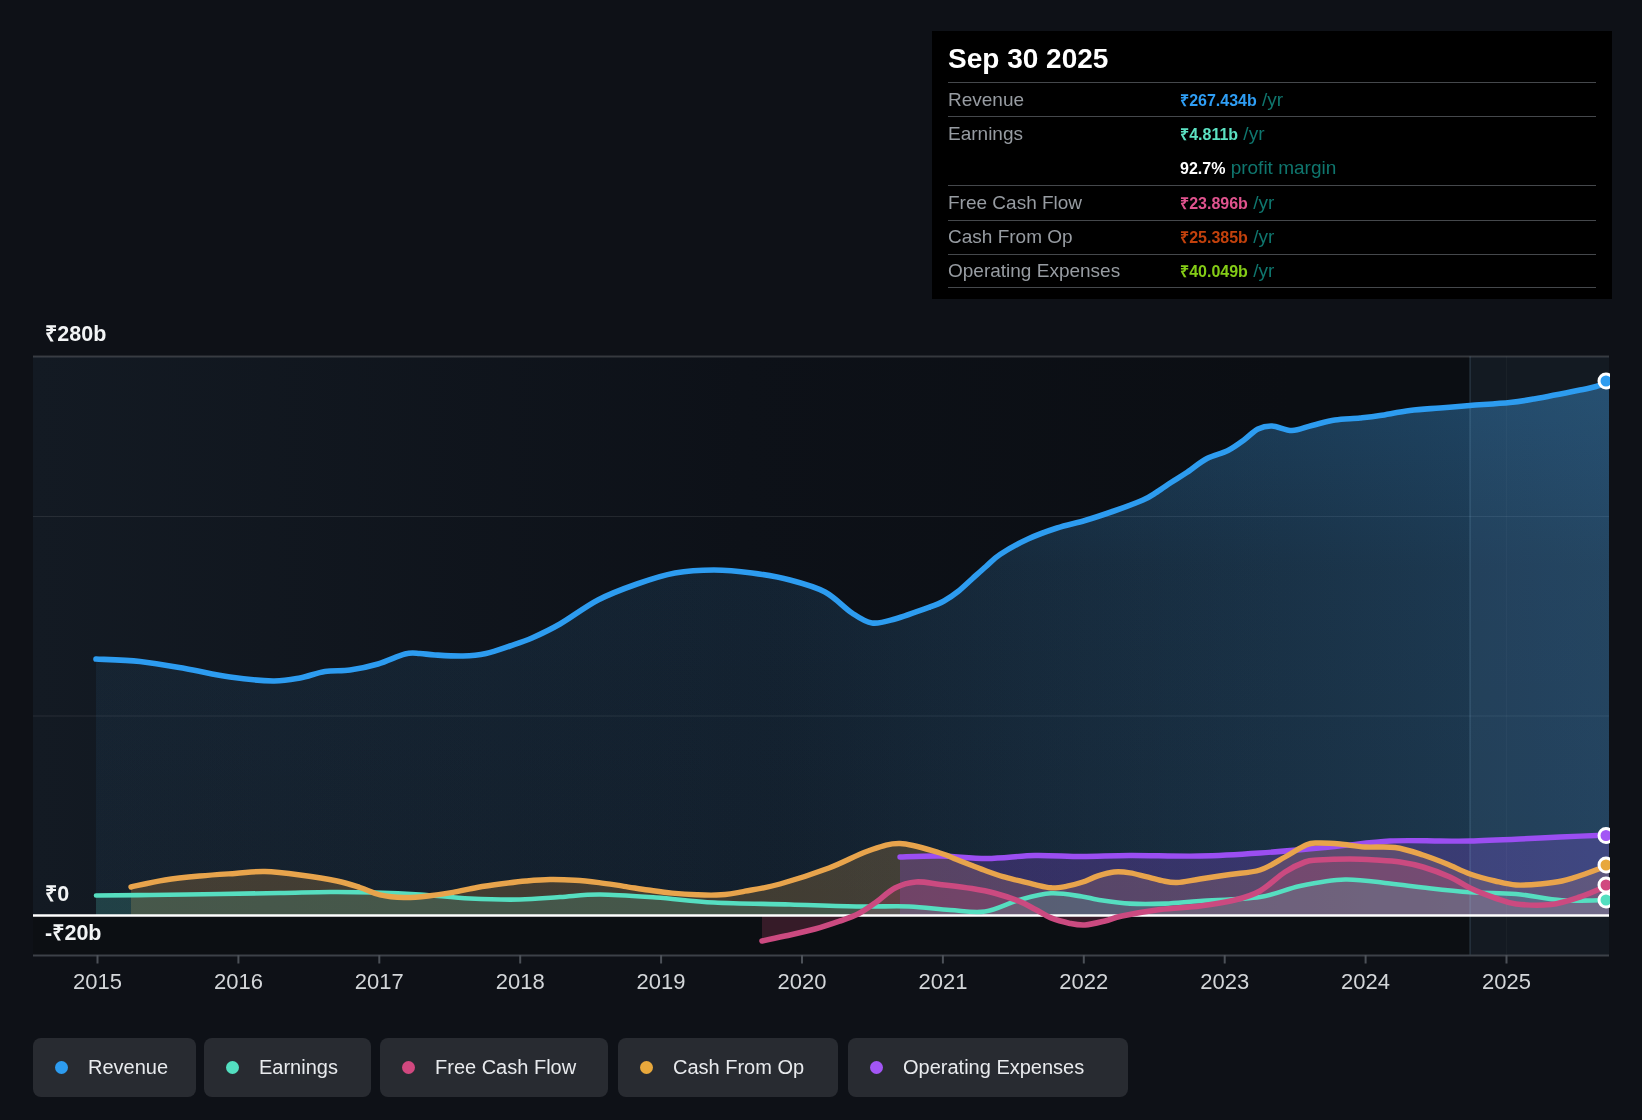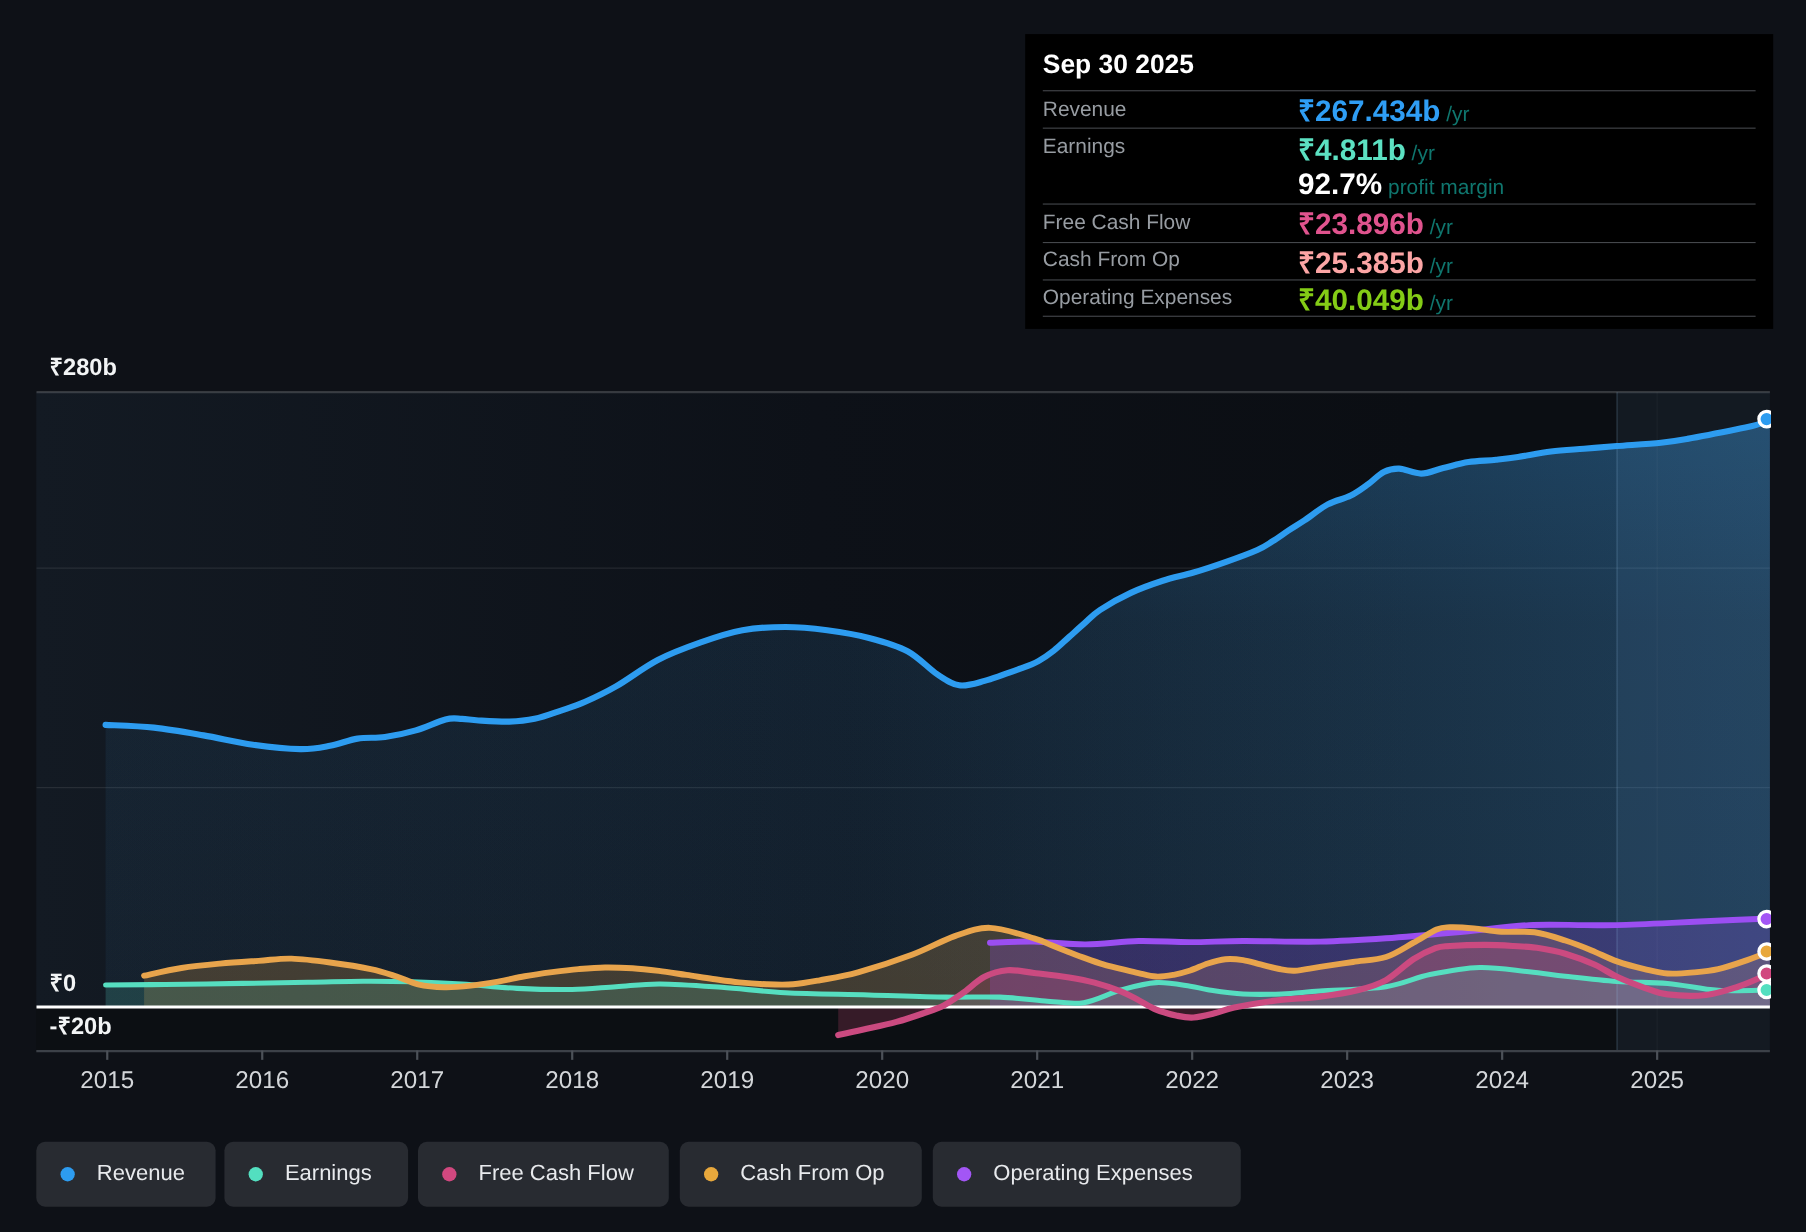--- a/index.html
+++ b/index.html
@@ -1,22 +1,22 @@
 <!DOCTYPE html>
 <html><head><meta charset="utf-8"><style>
 * { margin:0; padding:0; box-sizing:border-box; }
 html,body { width:1642px; height:1120px; background:#0e1117; overflow:hidden; }
 body { position:relative; font-family:"Liberation Sans", sans-serif; }
 #tooltip { position:absolute; left:932px; top:31px; width:680px; height:268px; background:#000; padding:0 16px; }
-.ttitle { height:51px; line-height:56px; color:#fff; font-size:24px; font-weight:bold; }
+.ttitle { height:51px; line-height:56px; color:#fff; font-size:28px; font-weight:bold; }
 .trow { height:34.4px; display:flex; align-items:center; font-size:19px; }
 .trow.bt { border-top:1px solid #45484c; }
 .trow.bb { border-bottom:1px solid #45484c; }
 .tlabel { width:232px; color:#979ca2; }
-.tval b { font-weight:bold; font-size:27px;text-align:right; }
+.tval b { font-weight:bold; font-size:16px;text-align:right; }
 .tunit { color:#0f766e; }
 .pill { position:absolute; top:0; height:59px; background:#282b31; border-radius:8px; display:flex; align-items:center; padding-left:22px; color:#e8eaed; font-size:20px; }
 .pill .dot { width:13px; height:13px; border-radius:50%; margin-right:20px; flex:none; }
 #legend { position:absolute; left:0; top:1038px; width:1642px; height:59px; }
 </style></head>
 <body>
 <svg width="1642" height="1120" viewBox="0 0 1642 1120" font-family="Liberation Sans, sans-serif" style="position:absolute;top:0;left:0">
 <defs>
 <linearGradient id="plotbg" x1="0" y1="0" x2="1" y2="0">
  <stop offset="0" stop-color="#131a23"></stop>
@@ -108,21 +108,21 @@
 <div class="trow">
       <span class="tlabel"></span>
       <span class="tval"><b style="color:#ffffff">92.7%</b><span class="tunit"> profit margin</span></span>
     </div>
 <div class="trow bt">
       <span class="tlabel">Free Cash Flow</span>
       <span class="tval"><b style="color:#e0538e">₹23.896b</b><span class="tunit"> /yr</span></span>
     </div>
 <div class="trow bt">
       <span class="tlabel">Cash From Op</span>
-      <span class="tval"><b style="color:#fca5a5">₹25.385b</b><span class="tunit"> /yr</span></span>
+      <span class="tval"><b style="color:#c2410c">₹25.385b</b><span class="tunit"> /yr</span></span>
     </div>
 <div class="trow bt bb">
       <span class="tlabel">Operating Expenses</span>
       <span class="tval"><b style="color:#84cc16">₹40.049b</b><span class="tunit"> /yr</span></span>
     </div>
 </div>
 <div id="legend">
     <div class="pill" style="left:33px;width:163px">
       <span class="dot" style="background:#2d9cf0"></span>
       <span>Revenue</span>

